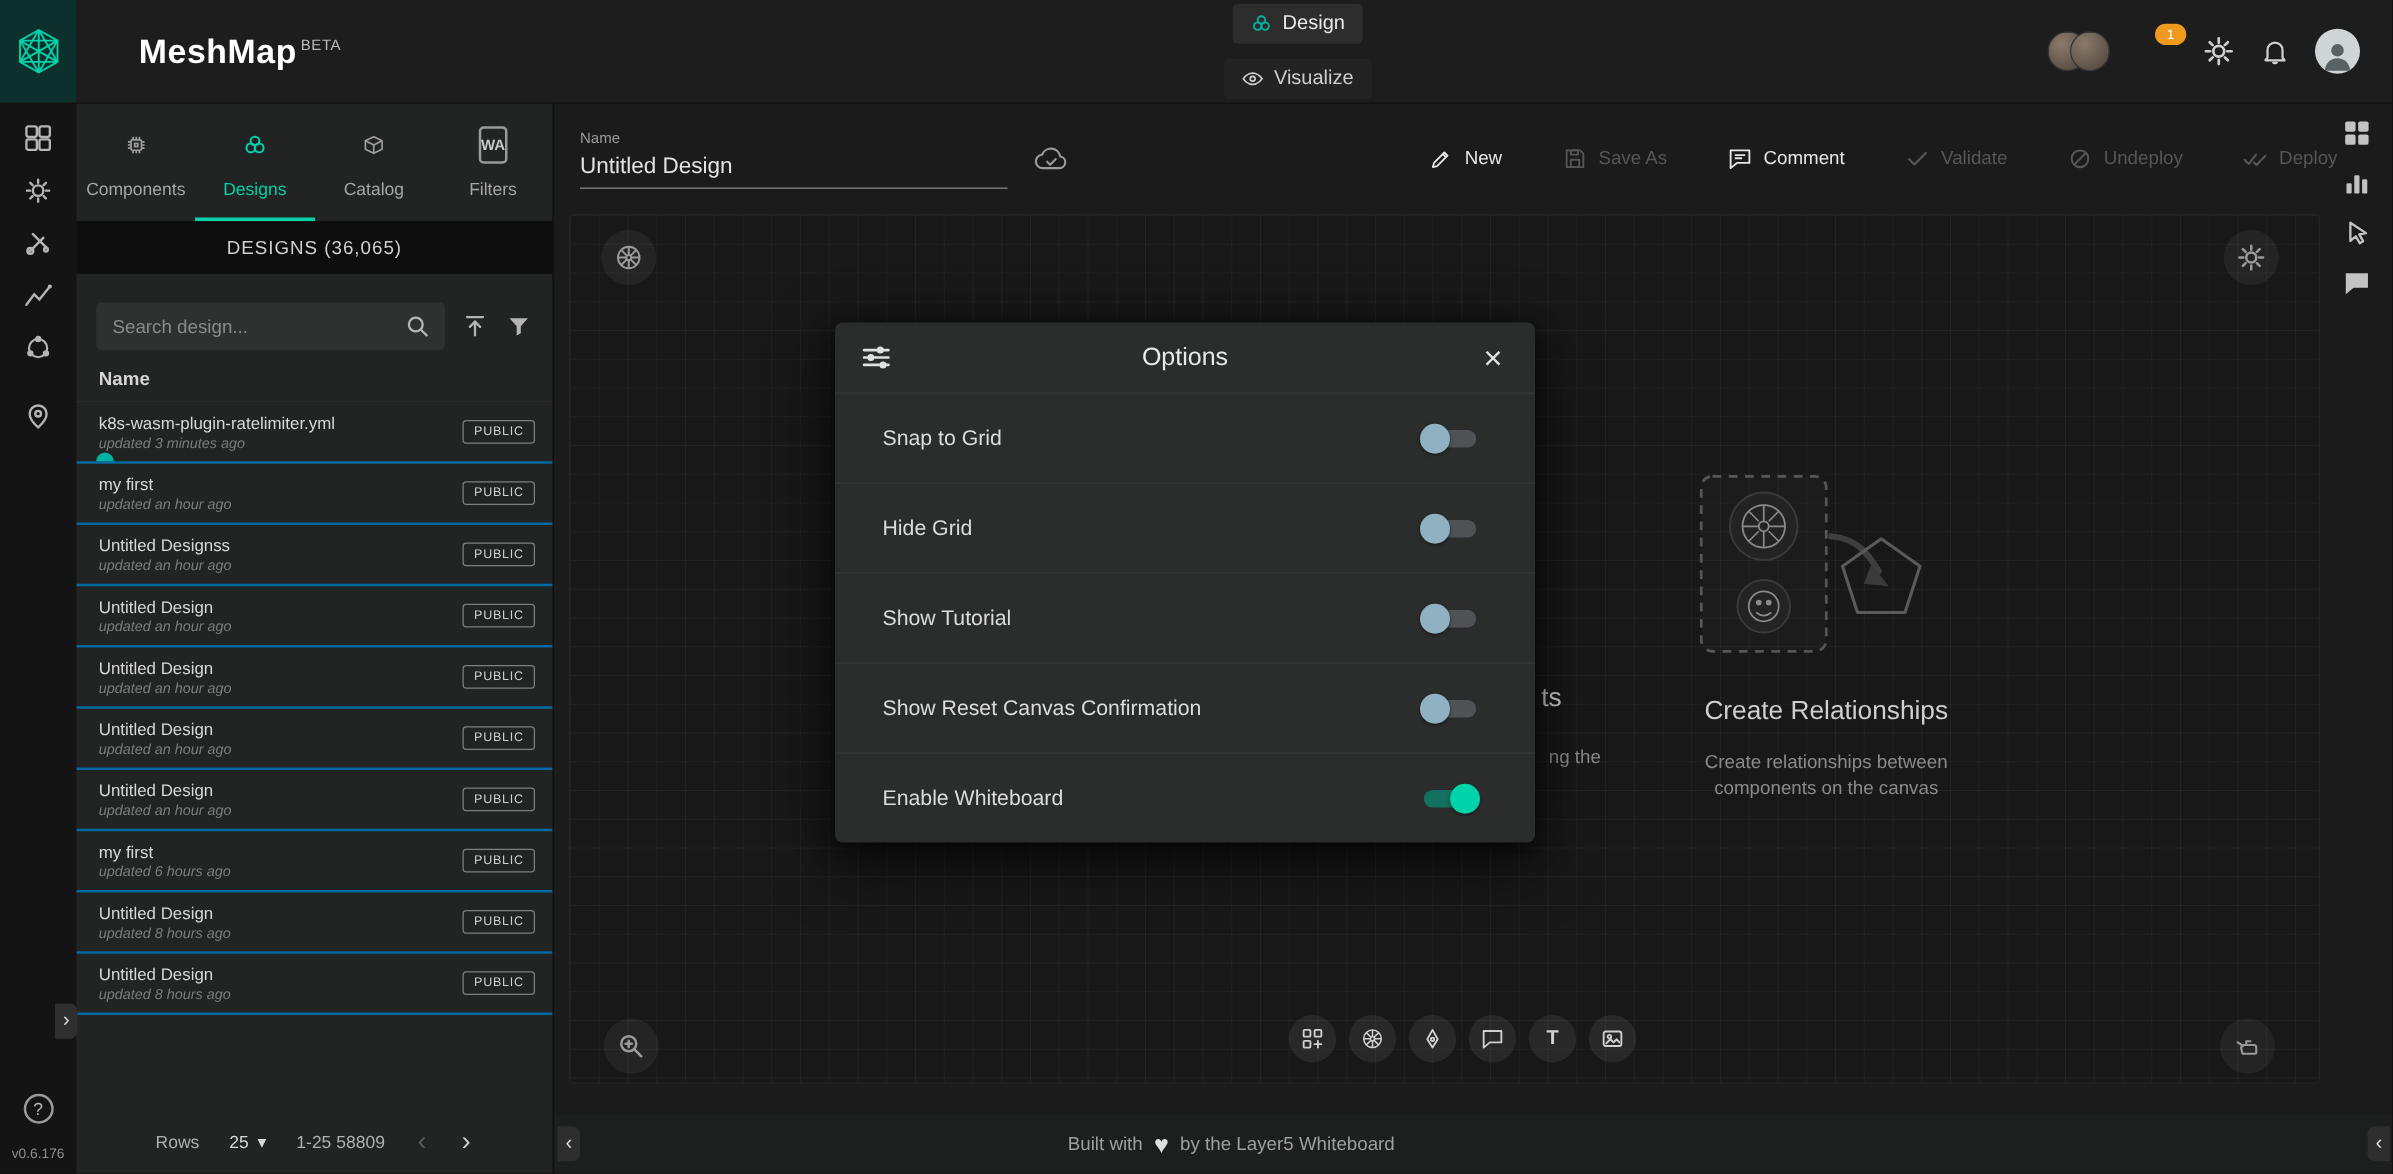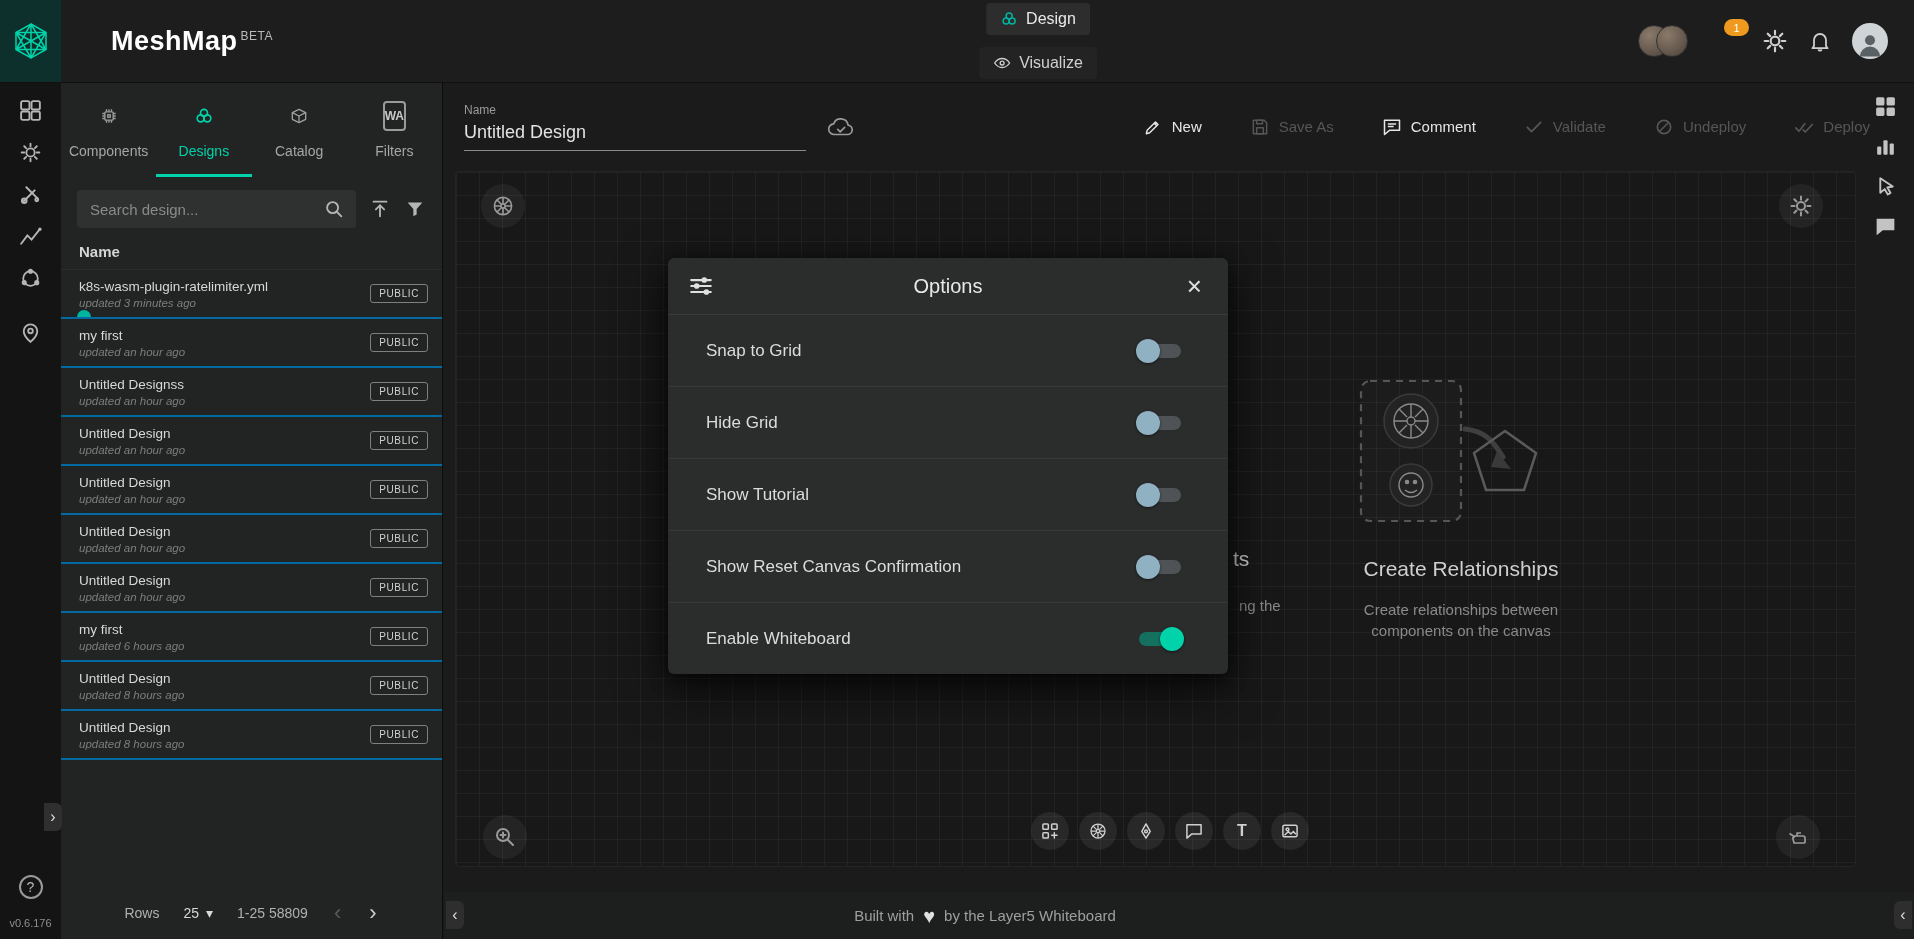--- a/index.html
+++ b/index.html
@@ -45,21 +45,21 @@
            display:flex;flex-direction:column;z-index:5;box-sizing:border-box;}
   .tabs{display:flex;height:95px;align-items:stretch;flex:0 0 auto;}
   .tab{flex:1;display:flex;flex-direction:column;align-items:center;justify-content:center;gap:9px;color:#a6a6a6;
        font-size:14px;border-bottom:3px solid transparent;cursor:pointer;background:none;border-top:none;border-left:none;border-right:none;font-family:inherit;}
   .tab.active{color:#00d3a9;border-bottom:3px solid #00d3a9;}
   .ticon{width:20px;height:36px;display:flex;align-items:center;justify-content:center;}
   .wa-box{border:2px solid #9a9a9a;border-radius:4px;width:32px;height:26px;display:flex;align-items:center;
           justify-content:center;font-size:12px;font-weight:bold;color:#c9c9c9;}
   .section-title{height:42px;background:#0d0d0d;color:#d0d0d0;display:flex;align-items:center;justify-content:center;
                  font-size:15px;letter-spacing:.8px;flex:0 0 auto;}
-  .search-row{display:flex;align-items:center;padding:13px 16px 9px 16px;gap:13px;flex:0 0 auto;}
+  .search-row{display:flex;align-items:center;padding:23px 16px 9px 16px;gap:13px;flex:0 0 auto;}
   .search-box{flex:1;background:#2f3030;border-radius:4px;height:38px;display:flex;align-items:center;padding:0 11px;box-sizing:border-box;}
   .search-box input{flex:1;background:transparent;border:none;outline:none;color:#ddd;font-size:15px;font-family:inherit;}
   .search-box input::placeholder{color:#8a8a8a;}
   .mini-icon{width:22px;height:22px;color:#b5b5b5;cursor:pointer;}
   .list-header{padding:6px 0 9px 18px;color:#d5d5d5;font-size:15px;font-weight:bold;flex:0 0 auto;}
   .design-list{flex:1 1 auto;overflow:hidden;border-top:1px solid #2c2c2c;}
   .design-row{height:49px;display:flex;align-items:center;padding:0 14px 0 18px;border-bottom:2px solid #0369a1;
               position:relative;overflow:hidden;cursor:pointer;box-sizing:border-box;}
   .design-name{font-size:13.5px;color:#d8d8d8;margin-bottom:3px;}
   .design-updated{font-size:11.5px;color:#7d7d7d;font-style:italic;}
@@ -308,20 +308,21 @@
         <span>Catalog</span>
       </button>
       <button class="tab">
         <span class="ticon">
           <span class="wa-box">WA</span>
         </span>
         <span>Filters</span>
       </button>
     </div>
 
+    <div class="section-title">DESIGNS (36,065)</div>
 
     <div class="search-row">
       <div class="search-box">
         <input type="text" placeholder="Search design..." style="">
         <span class="mini-icon">
           <svg viewBox="0 0 24 24">
               <g fill="none" stroke="currentColor" stroke-width="2" stroke-linecap="round">
                 <circle cx="10.5" cy="10.5" r="6"></circle>
                 <path d="M15 15l5 5"></path>
               </g>

